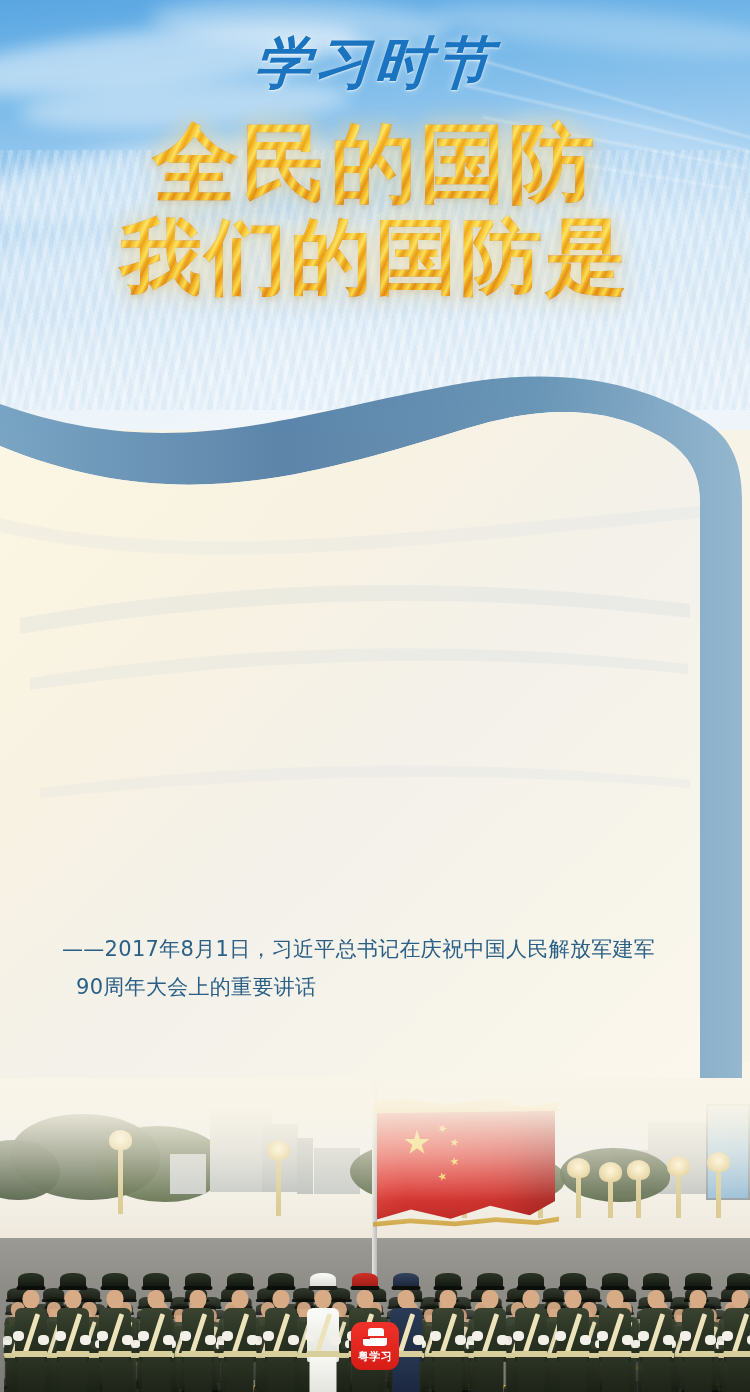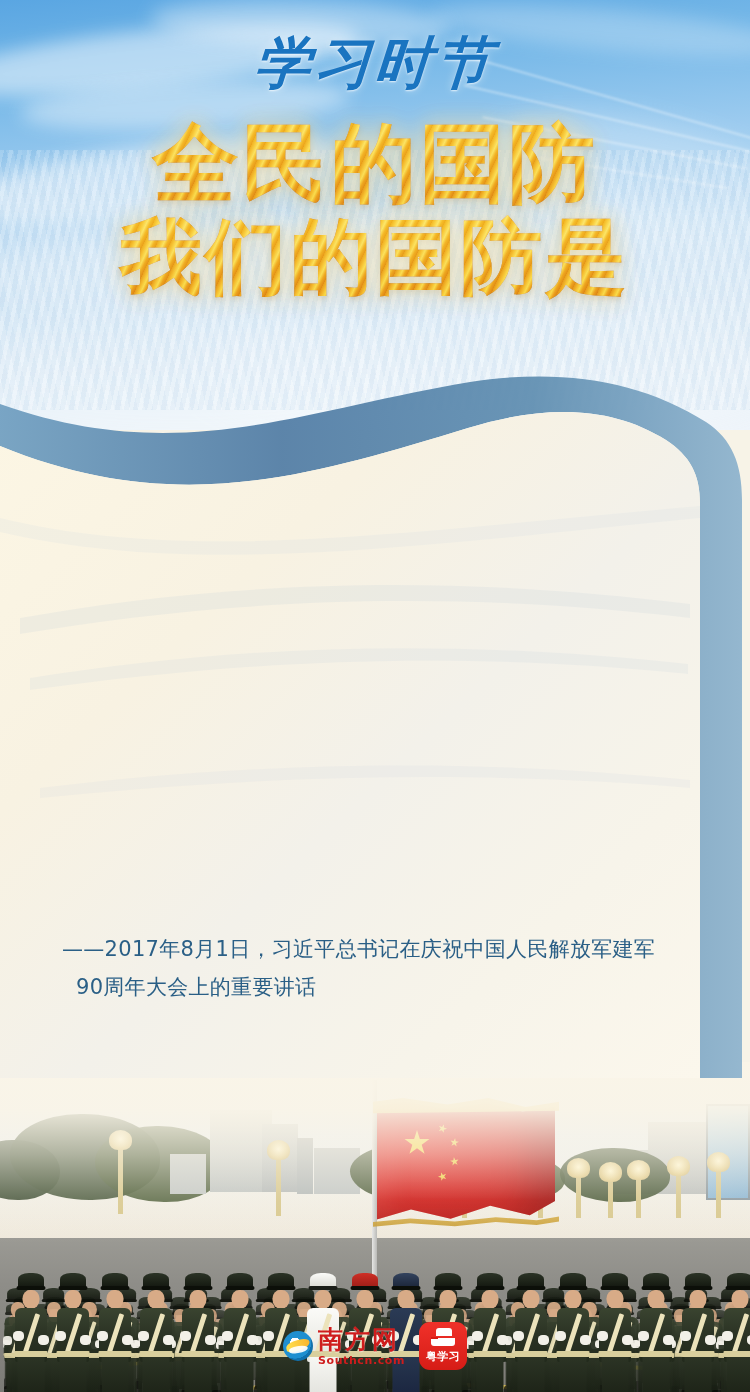--- a/index.html
+++ b/index.html
@@ -2378,27 +2378,20 @@
       <div class="lamp" style="left: 636px; top: 114px; height: 42px; z-index: 9;"></div>
       <div class="lamp" style="left: 676px; top: 110px; height: 46px; z-index: 9;"></div>
       <div class="lamp" style="left: 716px; top: 106px; height: 50px; z-index: 9;"></div>
       <div class="lane" style="left: 70px; top: 300px; width: 120px; transform: rotate(-6deg); z-index: 8;"></div>
       <div class="lane" style="left: 520px; top: 300px; width: 150px; transform: rotate(5deg); z-index: 8;"></div>
       <div class="lane" style="left: 240px; top: 322px; width: 90px; transform: rotate(-3deg); z-index: 8;"></div>
       <div class="lane" style="left: 430px; top: 322px; width: 110px; transform: rotate(3deg); z-index: 8;"></div>
     </div>
 
   <div class="footer-logos">
-    <div class="logo-southcn">
-      <div class="sc-mark"></div>
-      <div class="sc-txt">
-        <span class="sc-cn">南方网</span>
-        <span class="sc-en">Southcn.com</span>
-      </div>
-    </div>
     <div class="logo-yue">
       <div class="yue-mark">
         <div class="bar1"></div>
           <div class="bar2"></div>
           <div class="bar3"></div>
       </div>
       <span class="yue-txt">粤学习</span>
     </div>
   </div>
 

